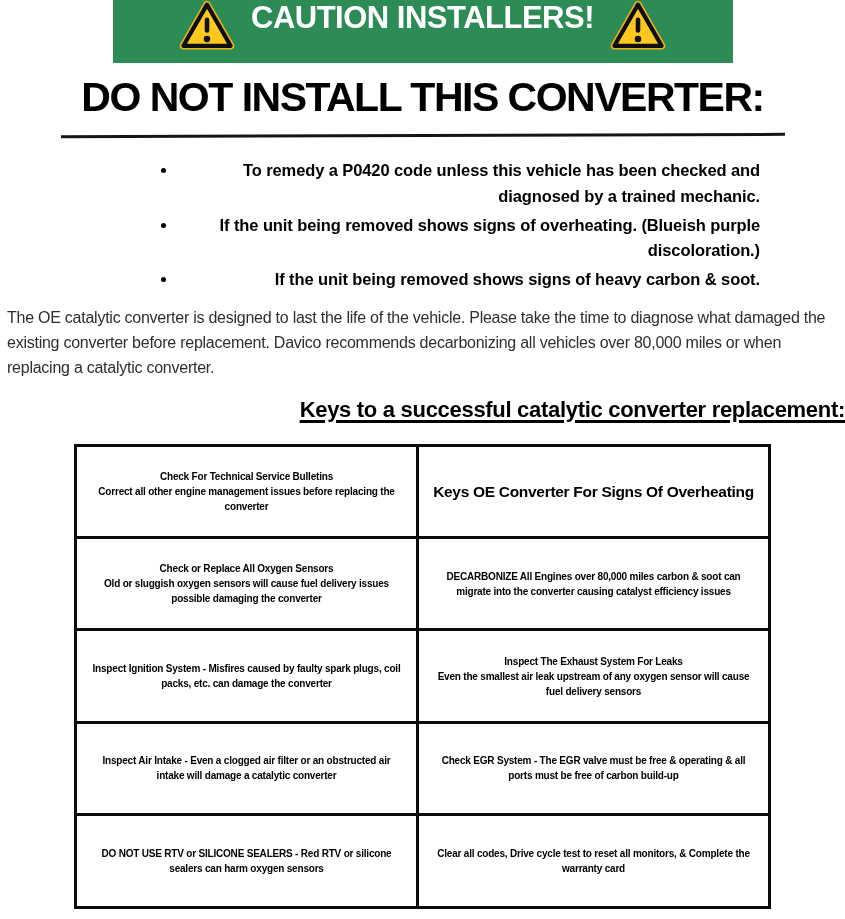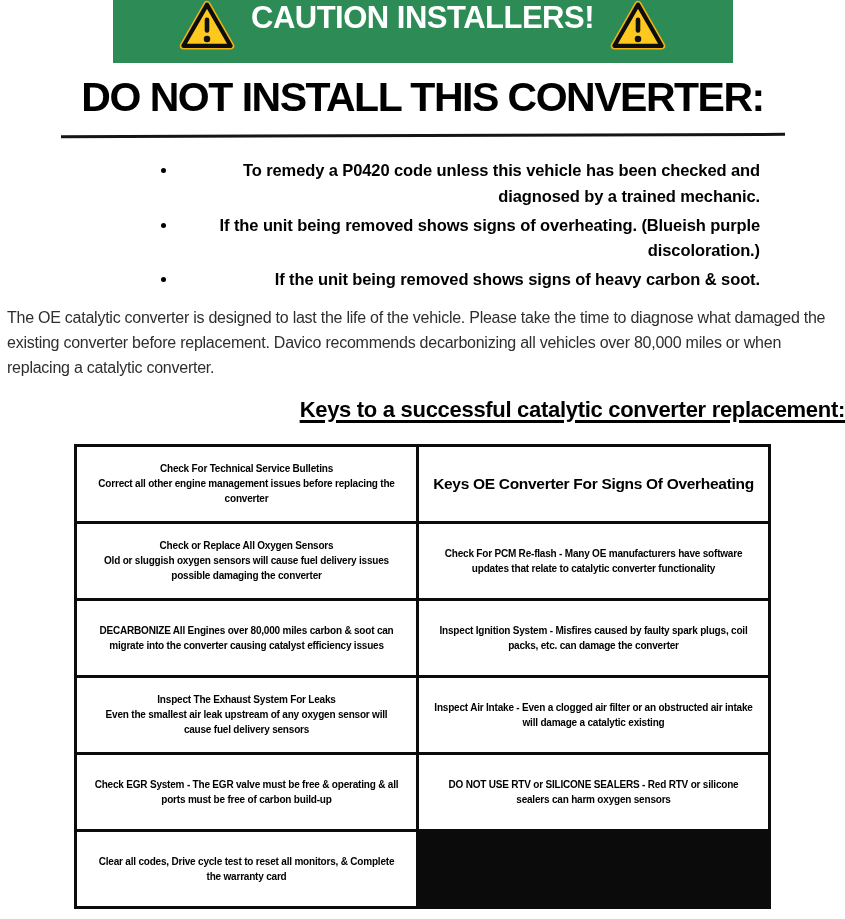--- a/index.html
+++ b/index.html
@@ -105,28 +105,27 @@
 
   <h2 class="keys">Keys to a successful catalytic converter replacement:</h2>
 
   <div class="keys-table">
     <div class="cell">Check For Technical Service Bulletins
 Correct all other engine management issues before replacing the converter</div>
     <div class="cell big">Keys OE Converter For Signs Of Overheating</div>
 
     <div class="cell">Check or Replace All Oxygen Sensors
 Old or sluggish oxygen sensors will cause fuel delivery issues possible damaging the converter</div>
-    <div class="cell">Check For PCM Re-flash - Many OE manufacturers have software updates that relate to catalytic converter functionality</div>
 
     <div class="cell">DECARBONIZE All Engines over 80,000 miles carbon &amp; soot can migrate into the converter causing catalyst efficiency issues</div>
     <div class="cell">Inspect Ignition System - Misfires caused by faulty spark plugs, coil packs, etc. can damage the converter</div>
 
     <div class="cell">Inspect The Exhaust System For Leaks
 Even the smallest air leak upstream of any oxygen sensor will cause fuel delivery sensors</div>
-    <div class="cell">Inspect Air Intake - Even a clogged air filter or an obstructed air intake will damage a catalytic existing</div>
+    <div class="cell">Inspect Air Intake - Even a clogged air filter or an obstructed air intake will damage a catalytic converter</div>
 
     <div class="cell">Check EGR System - The EGR valve must be free &amp; operating &amp; all ports must be free of carbon build-up</div>
     <div class="cell">DO NOT USE RTV or SILICONE SEALERS - Red RTV or silicone sealers can harm oxygen sensors</div>
 
     <div class="cell">Clear all codes,  Drive cycle test to reset all monitors, &amp; Complete the warranty card</div>
   </div>
 
 </div>
 
 </body></html>

